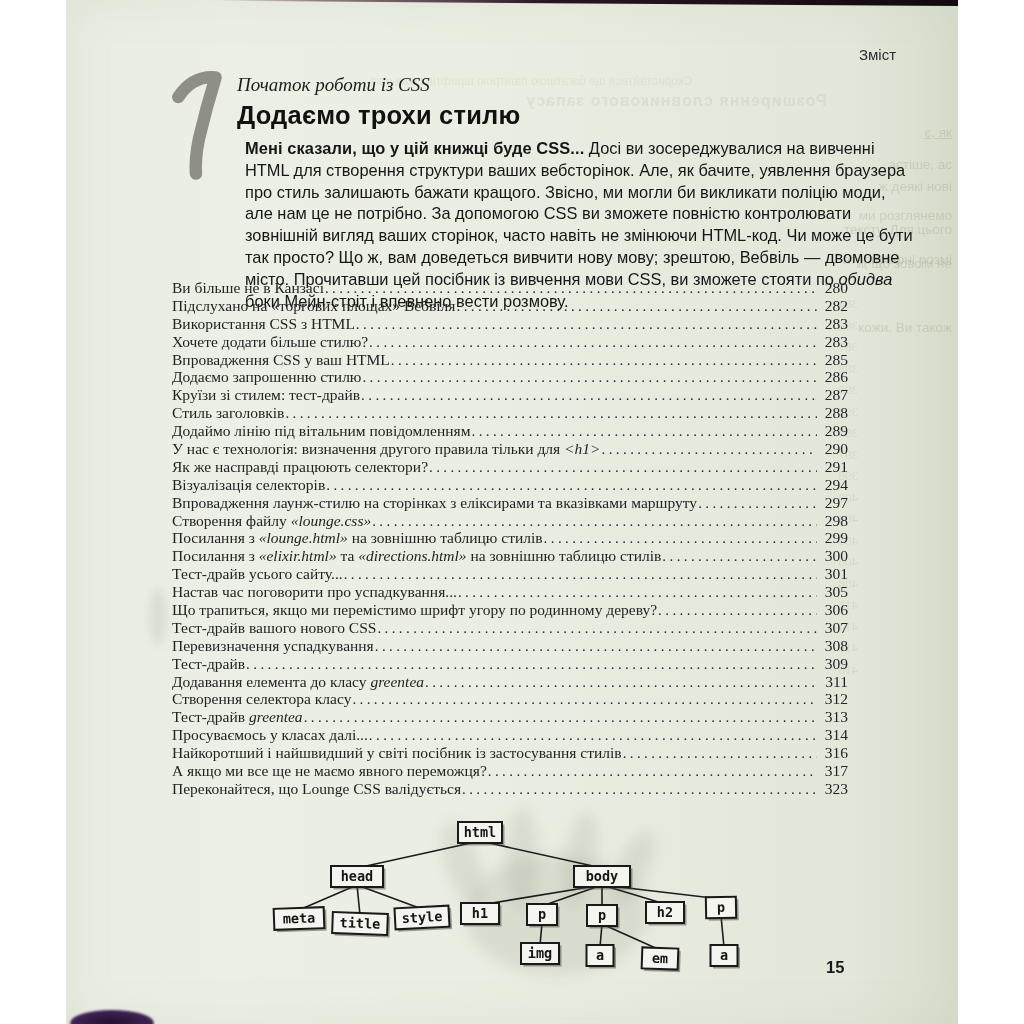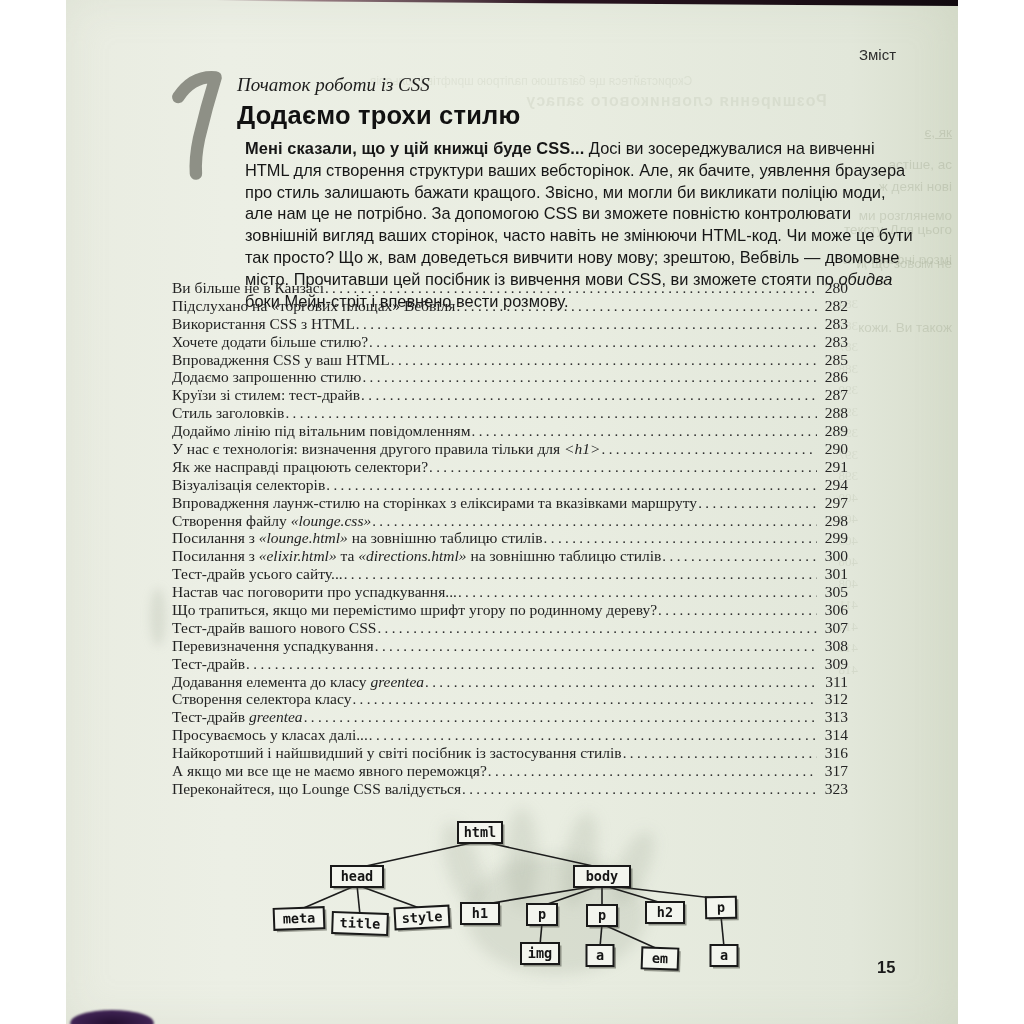--- a/index.html
+++ b/index.html
@@ -42,21 +42,21 @@
   .toc{position:absolute;top:279px;left:106px;width:676px;font-family:"Liberation Serif",serif;font-size:15.5px;color:#232323;}
   .toc-row{display:flex;align-items:baseline;height:17.9px;white-space:nowrap;}
   .toc-title{flex:0 0 auto;}
   .toc-dots{flex:1 1 auto;overflow:hidden;min-width:6px;margin:0 1px;}
   .toc-dots::after{content:"................................................................................................................................";letter-spacing:3.4px;font-size:15px;color:#2b2b2b;}
   .toc-page{flex:0 0 auto;min-width:30px;text-align:right;}
   
   #tree{position:absolute;left:0;top:0;width:892px;height:1024px;pointer-events:none;}
   #tree text{font-family:"DejaVu Sans Mono",monospace;font-weight:bold;font-size:13.5px;fill:#151515;}
   
-  .folio{position:absolute;top:958px;left:811px;font-size:16.5px;font-weight:bold;color:#1a1a1a;}
+  .folio{position:absolute;top:958px;left:760px;font-size:16.5px;font-weight:bold;color:#1a1a1a;}
 </style>
 </head>
 <body>
 
 <div class="stage">
   <div class="page">
 
     <div class="top-edge"></div>
     <div class="corner-blob"></div>
 

